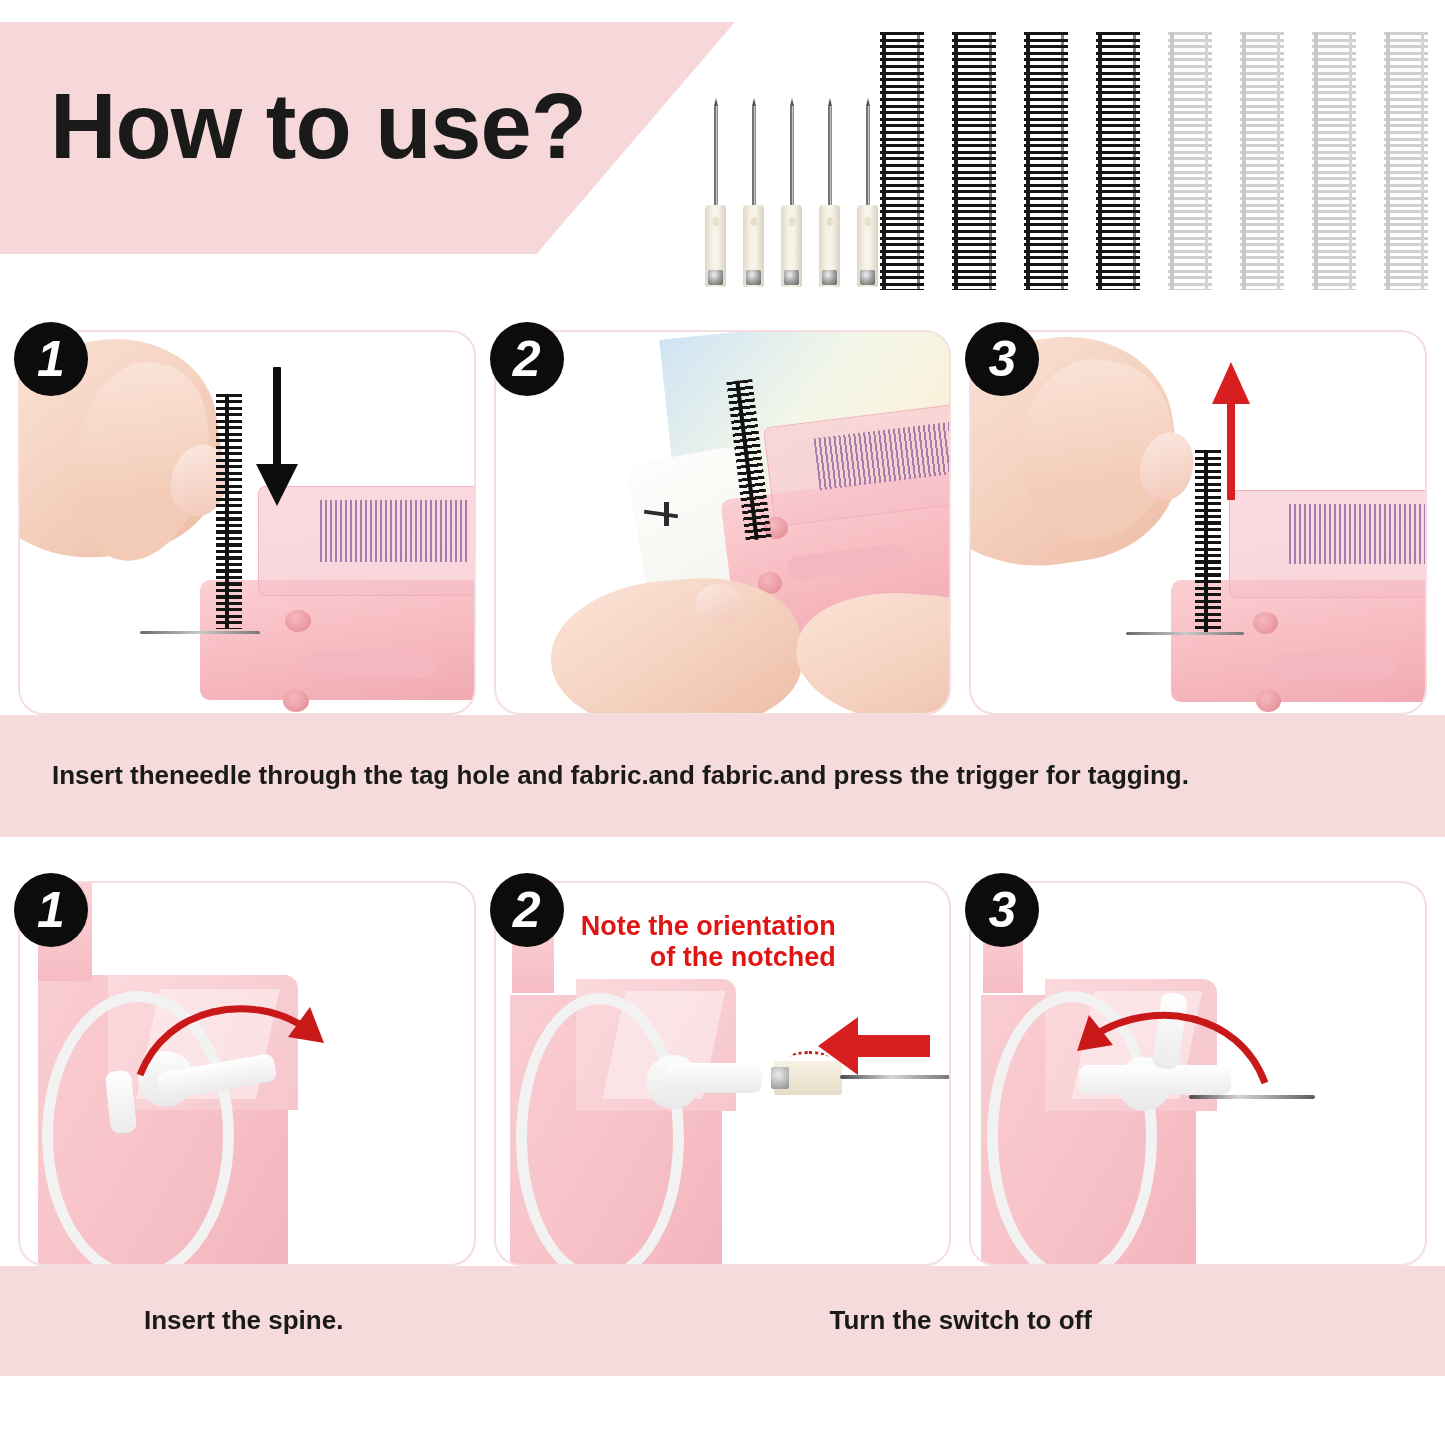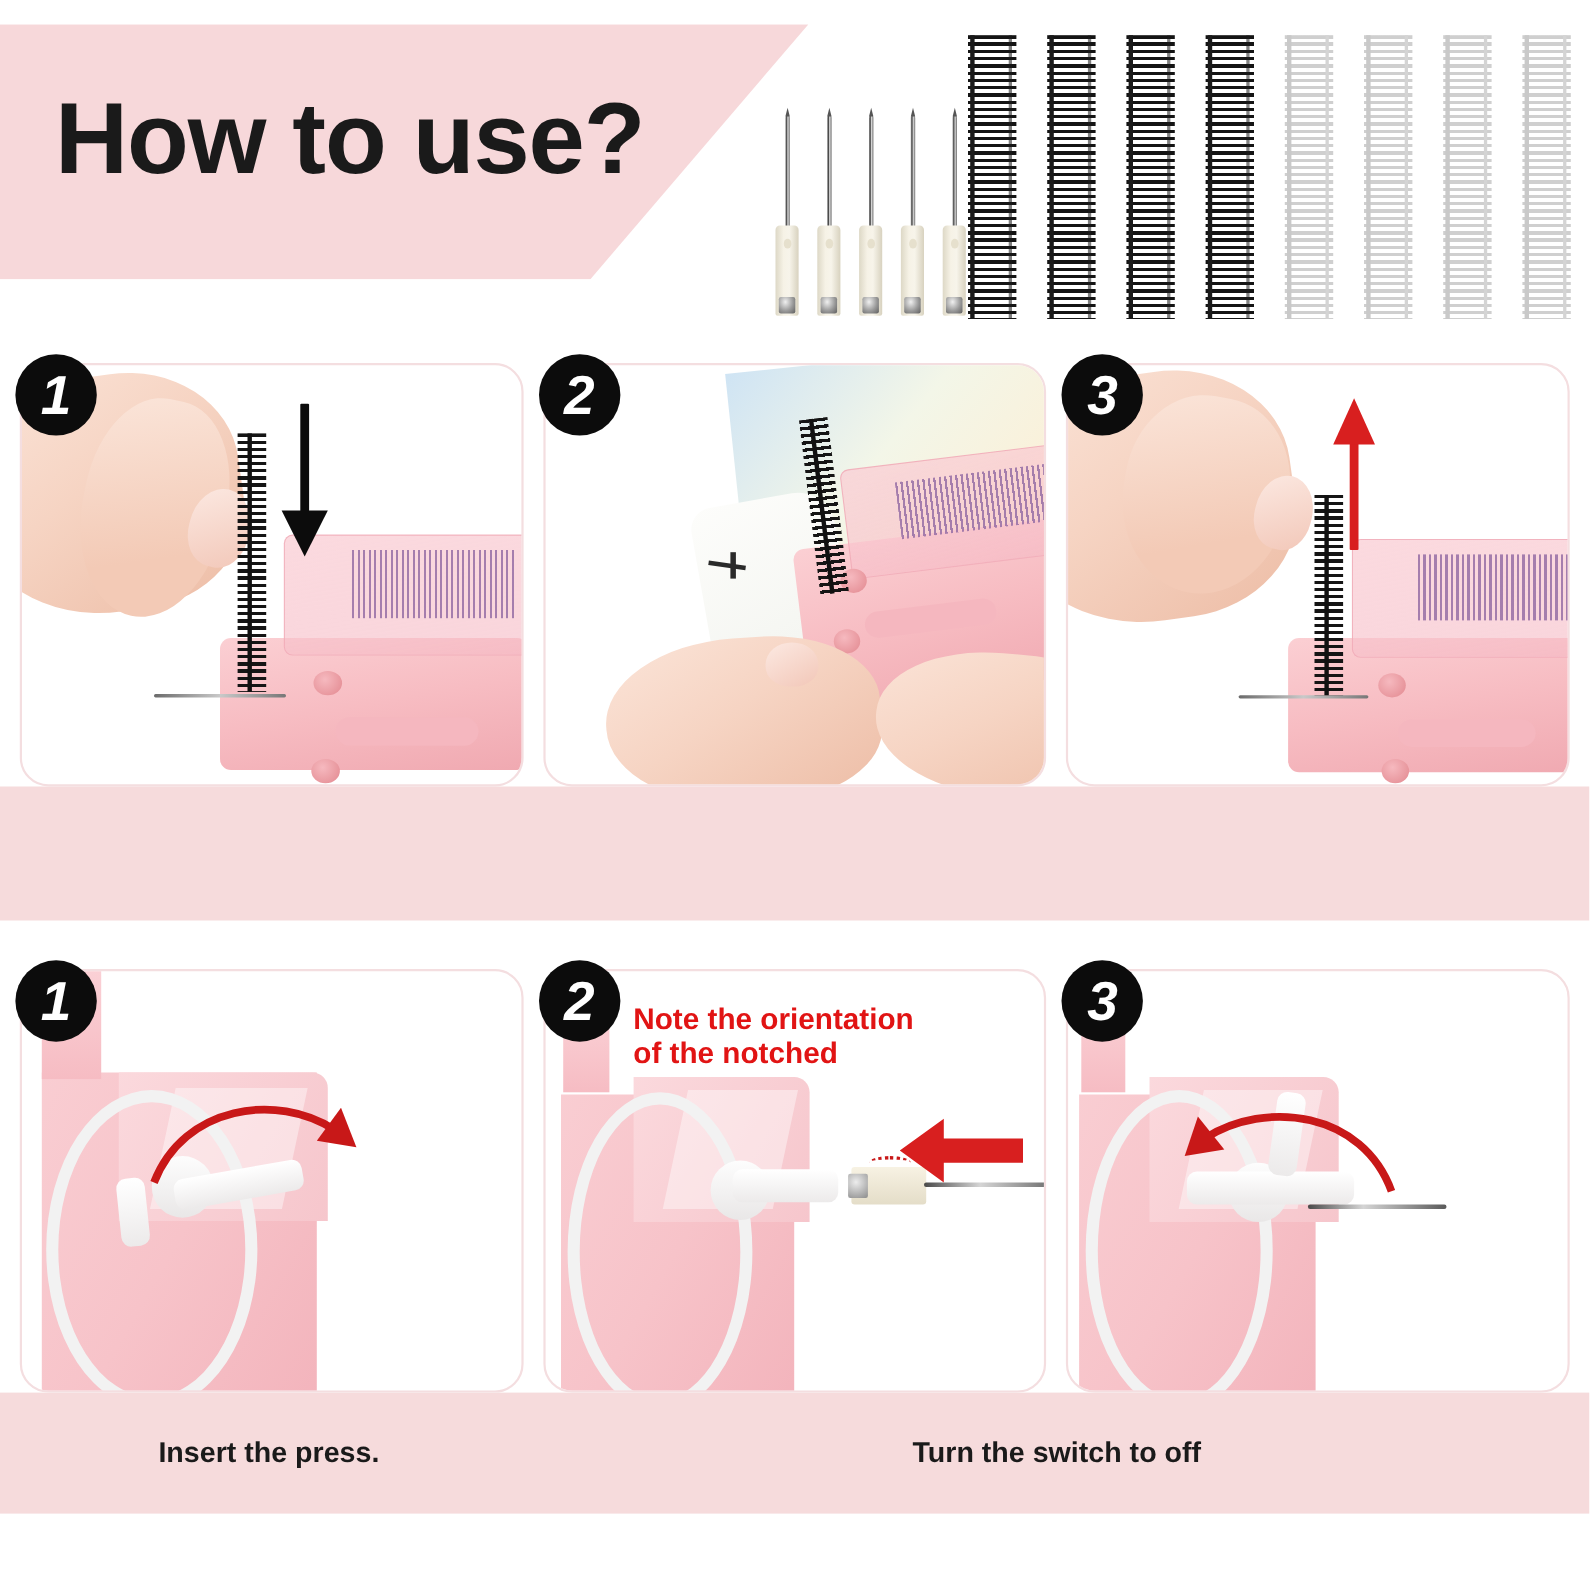--- a/index.html
+++ b/index.html
@@ -518,20 +518,21 @@
         <div class="arrow-up" style="left:241px; top:30px;
                     border-left:19px solid transparent;
                     border-right:19px solid transparent;
                     border-bottom:42px solid #d81f1f;"></div>
       </div>
     </div>
   </div>
 </div>
 
 <div class="caption-band row1">
+  <div class="caption c2">Insert theneedle through the tag hole and fabric.and fabric.and press the trigger for tagging.</div>
 </div>
 
 <div class="gap-white"></div>
 
 <div class="step-row">
 
   <div class="panel">
     <div class="badge">1</div>
     <div class="panel-inner">
       <div class="scene">
@@ -548,21 +549,21 @@
         <svg class="red-block-arrow" viewBox="0 0 200 120" style="left:112px; top:102px; width:200px; height:120px;">
           <path d="M8,90 C35,20 120,8 172,42" stroke="#c81818" stroke-width="7" fill="none"></path>
           <polygon points="178,22 192,58 156,52" fill="#c81818"></polygon>
         </svg>
       </div>
     </div>
   </div>
 
   <div class="panel">
     <div class="badge">2</div>
-    <div class="red-note" style="left:80px; top:28px; width:260px;">Note the orientation of the notched</div>
+    <div class="red-note" style="left:80px; top:28px; width:260px;text-align:right;">Note the orientation of the notched</div>
     <div class="panel-inner">
       <div class="scene">
         <div class="dia-body" style="left:14px; top:112px; width:212px; height:280px;"></div>
         <div class="dia-body2" style="left:80px; top:96px; width:160px; height:132px; border-radius:0 14px 0 0;"></div>
         <div class="dia-clearpanel" style="left:118px; top:108px; width:100px; height:108px; transform:skewX(-12deg);"></div>
         <div style="position:absolute; left:16px; top:30px; width:42px; height:80px;
                     background:linear-gradient(180deg,#fbd2d7,#f6bcc3);"></div>
         <div class="dia-ring" style="left:20px; top:110px; width:168px; height:290px;"></div>
         <div class="dia-knob" style="left:150px; top:172px; width:54px; height:54px;"></div>
         <div class="dia-lever" style="left:170px; top:180px; width:96px; height:30px;"></div>
@@ -600,15 +601,15 @@
         <svg class="red-block-arrow" viewBox="0 0 210 120" style="left:92px; top:108px; width:210px; height:120px;">
           <path d="M202,92 C176,20 88,8 32,44" stroke="#c81818" stroke-width="7" fill="none"></path>
           <polygon points="26,24 14,60 50,54" fill="#c81818"></polygon>
         </svg>
       </div>
     </div>
   </div>
 </div>
 
 <div class="caption-band row2">
-  <div class="caption c2">Insert the press.</div>
+  <div class="caption c2">Insert the spine.</div>
   <div class="caption c3">Turn the switch to off</div>
 </div>
 
 </body></html>

